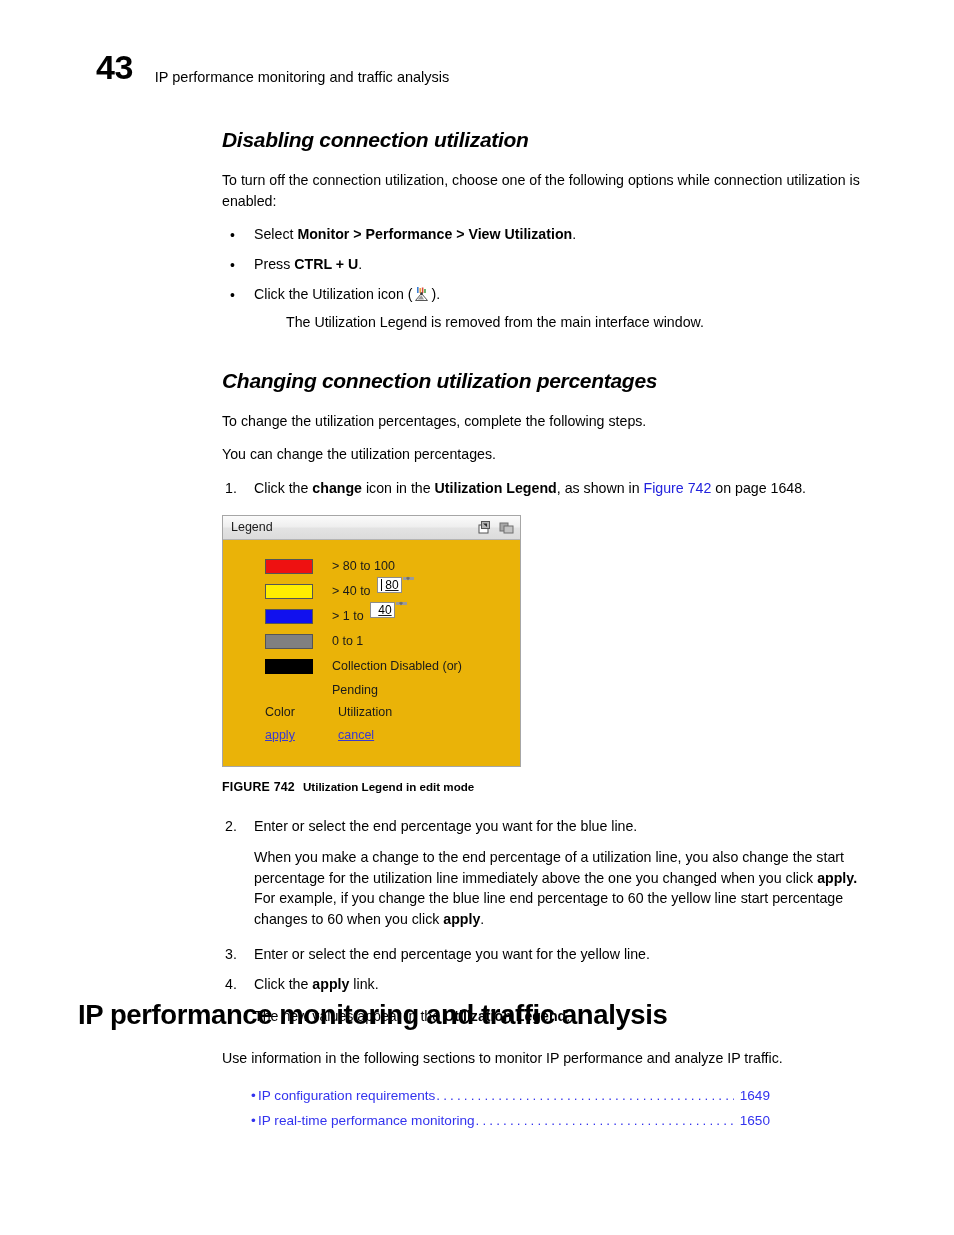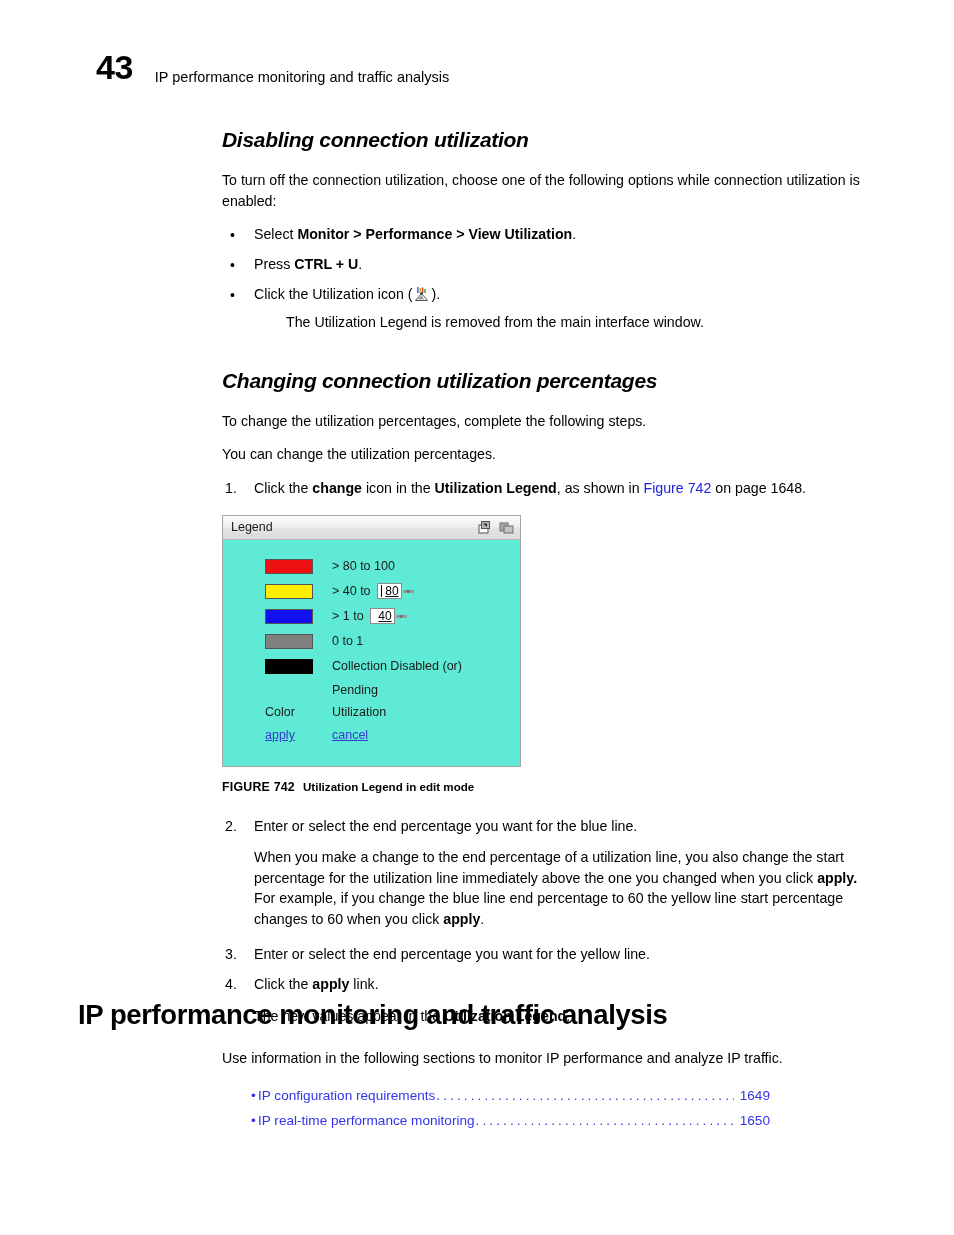--- a/index.html
+++ b/index.html
@@ -126,21 +126,21 @@
   }
 
   
   .figure-wrap {
     margin-top: 16px;
   }
   .legend-window {
     width: 299px;
     height: 252px;
     border: 1px solid #a6a6a6;
-    background: #5eead4;
+    background: #eab308;
     box-sizing: border-box;
     position: relative;
   }
   .legend-titlebar {
     height: 24px;
     background: linear-gradient(to bottom, #fbfbfb 0%, #eeeeee 48%, #e3e3e3 52%, #dcdcdc 100%);
     border-bottom: 1px solid #b4b4b4;
     display: flex;
     align-items: center;
     justify-content: space-between;
@@ -183,21 +183,21 @@
     margin-left: 19px;
     white-space: nowrap;
     display: flex;
     align-items: center;
   }
   .row-label .lbl-txt { display: inline-block; }
 
   
   .spinner {
     display: inline-flex;
-    align-items: center;
+    align-items: flex-start;
     height: 29px;
     margin-left: 6px;
     vertical-align: middle;
     text-decoration: underline;
   }
   .spinner-field {
     width: 25px;
     border: 1px solid #8c8c8c;
     background: #ffffff;
     font-size: 12px;
@@ -251,21 +251,21 @@
     font-size: 12.5px;
     color: #1a1a1a;
     display: flex;
     align-items: center;
     height: 23px;
   }
   .legend-textrow .col1 {
     width: 48px;
     flex: 0 0 auto;
   }
-  .legend-textrow .col2 { margin-left: 19px; }
+  .legend-textrow .col2 { margin-left: 25px; }
   .legend-pending {
     padding-left: 42px;
     font-size: 12.5px;
     color: #1a1a1a;
     margin-left: 67px;
     height: 22px;
     display: flex;
     align-items: center;
   }
   .legend-link {

